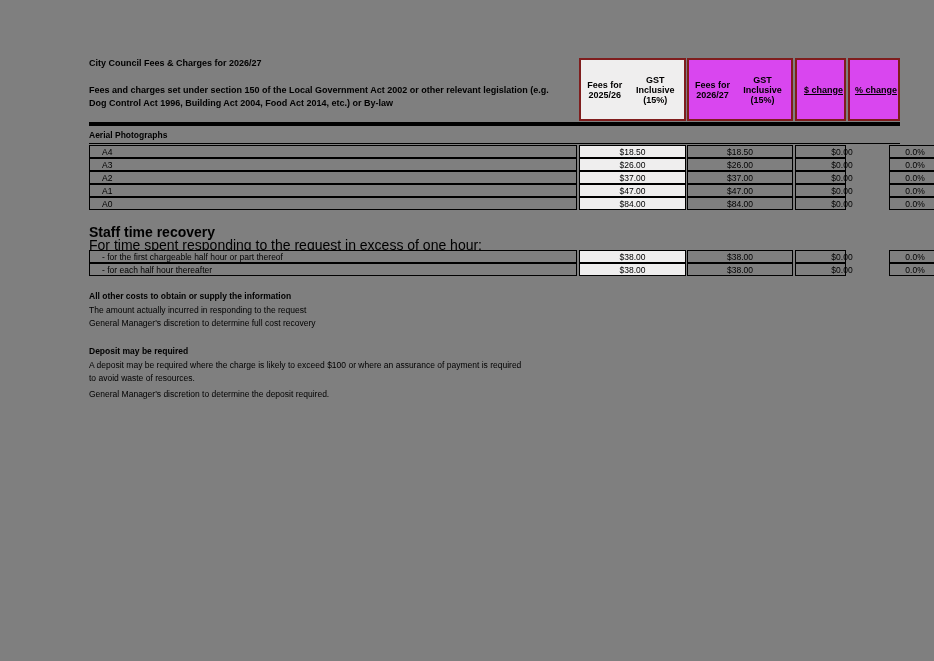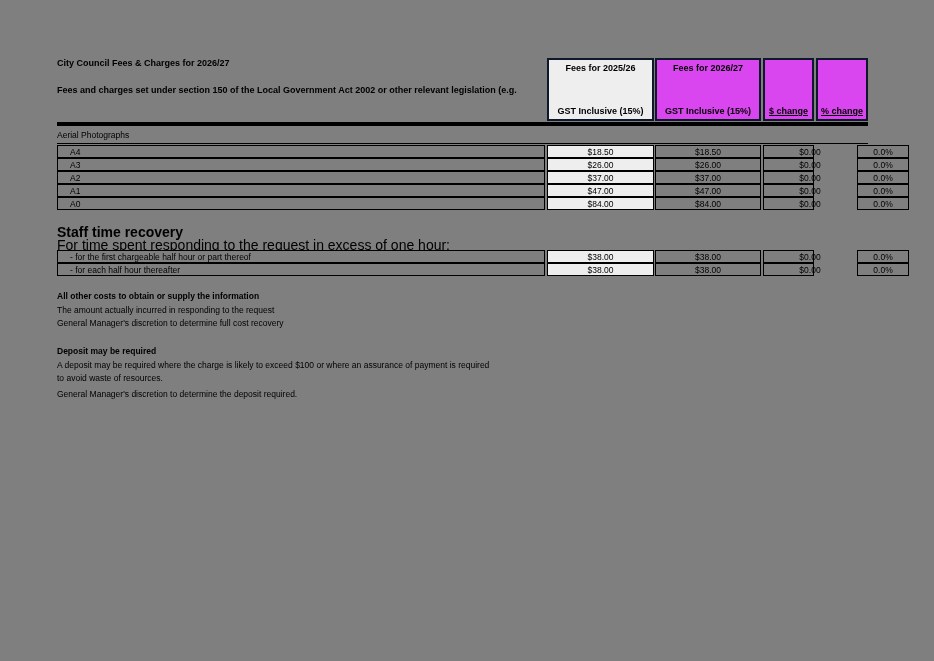--- a/index.html
+++ b/index.html
@@ -6,51 +6,51 @@
     margin: 0;
     padding: 0;
     width: 934px;
     height: 661px;
     background: #7f7f7f;
     font-family: "Liberation Sans", sans-serif;
     color: #000;
     overflow: hidden;
     position: relative;
   }
-  .abs { position: absolute; }
+  .abs { position: absolute; margin-left: 32px; }
 
   .title {
     left: 57px; top: 58px; width: 480px;
     font-size: 9px; font-weight: bold;
   }
   .desc {
     left: 57px; top: 84px; width: 485px;
     font-size: 9px; font-weight: bold; line-height: 13px;
   }
 
   .hcell {
     top: 58px; height: 63px;
-    border: 2px solid #0f172a; box-sizing: border-box;
-    display: flex; flex-direction: column;
+    border: 2px solid #7f1d1d; box-sizing: border-box;
+    display: flex; flex-direction: row;
     justify-content: space-between; align-items: center;
     font-size: 9px; font-weight: bold; text-align: center;
     padding: 3px 1px; line-height: 10px;
   }
   .hcell.small { justify-content: flex-end; text-decoration: underline; }
   .light { background: #efeeee; }
   .gray  { background: #d946ef; }
 
   .thickline {
     left: 57px; top: 122px; width: 811px; height: 4px;
     background: #000;
   }
 
   .section-heading {
     left: 57px; width: 811px; height: 14px;
-    font-size: 8.5px; font-weight: normal;
+    font-size: 8.5px; font-weight: bold;
     border-bottom: 1px solid #000; box-sizing: border-box;
   }
   .sub-line {
     left: 57px; width: 600px; height: 13px;
     font-size: 14px;
   }
 
   .frow { left: 0; width: 934px; height: 13px; }
   .cell {
     position: absolute; top: 0; height: 13px;
@@ -68,20 +68,21 @@
   .note-line    { font-size: 8.5px; }
   .note-block   { left: 57px; width: 700px; line-height: 13.5px; }
 </style>
 </head>
 <body>
 
 <div class="abs title">City Council Fees &amp; Charges for 2026/27</div>
 
 <div class="abs desc">
   <div>Fees and charges set under section 150 of the Local Government Act 2002 or other relevant legislation (e.g.</div>
+  <div>Dog Control Act 1996, Building Act 2004, Food Act 2014, etc.) or By-law</div>
 </div>
 
 <div class="abs hcell light" style="left:547px;width:107px">
   <div>Fees for 2025/26</div>
   <div>GST Inclusive (15%)</div>
 </div>
 <div class="abs hcell gray" style="left:655px;width:106px">
   <div>Fees for 2026/27</div>
   <div>GST Inclusive (15%)</div>
 </div>

